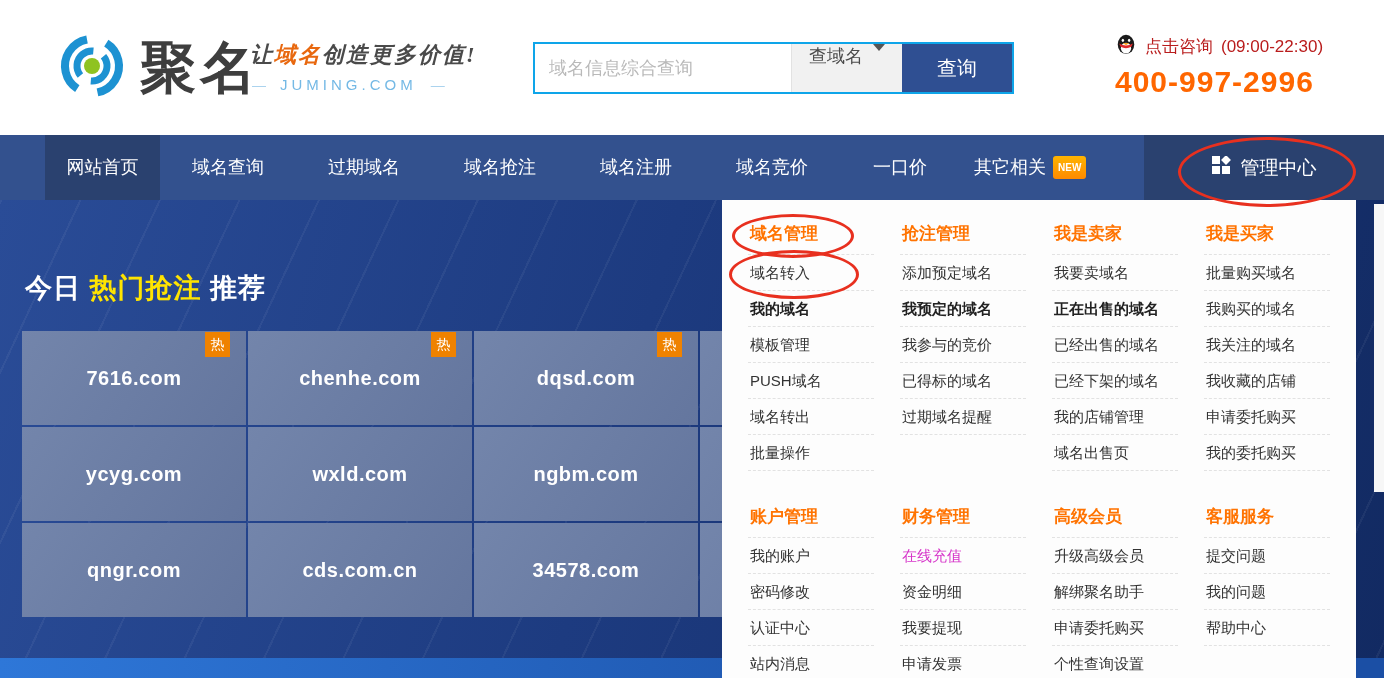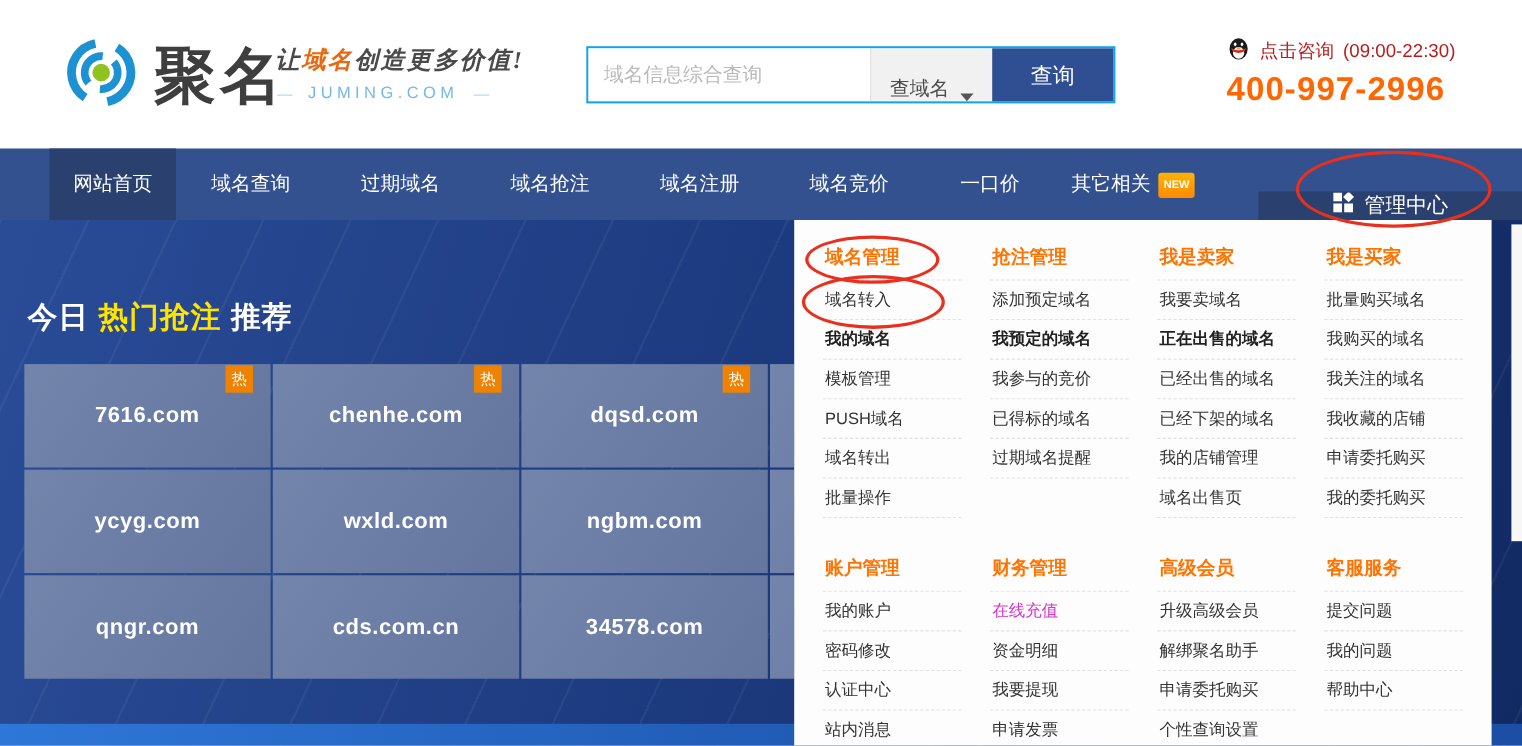--- a/index.html
+++ b/index.html
@@ -18,32 +18,32 @@
             color:#74b9e5;font-size:15px;}
   .site-row .dash{color:#abd3ee;font-size:14px;}
   .site-row .site{letter-spacing:4px;}
 
   .search{position:absolute;left:533px;top:42px;width:481px;height:52px;display:flex;
           border:2px solid #0ea5e9;box-sizing:border-box;background:#fff;}
   .search-input{flex:1;border:none;outline:none;padding:0 14px;font-size:18px;color:#333;min-width:0;
                 font-family:"Liberation Sans",sans-serif;}
   .search-input::placeholder{color:#b9b9b9;}
   .search-type{width:110px;background:#f1f1f1;border-left:1px solid #e2e2e2;display:flex;
-               align-items:flex-end;justify-content:center;gap:10px;font-size:18px;color:#4a4a4a;cursor:pointer;}
+               align-items:flex-start;justify-content:center;gap:10px;font-size:18px;color:#4a4a4a;cursor:pointer;}
   .caret{width:0;height:0;border-left:6px solid transparent;border-right:6px solid transparent;
          border-top:7px solid #555;}
   .search-btn{width:110px;background:#2f4f92;color:#fff;font-size:20px;border:none;cursor:pointer;
               font-family:"Liberation Sans",sans-serif;}
 
   .contact{position:absolute;left:1115px;top:33px;}
   .consult-row{display:flex;align-items:center;gap:8px;font-size:17px;color:#b91c1c;cursor:pointer;}
   .phone{margin-top:5px;font-size:30px;font-weight:bold;color:#ff6600;letter-spacing:1px;}
 
   
-  .nav{position:absolute;top:135px;left:0;right:0;height:65px;background:#33518e;display:flex;color:#fff;align-items:flex-end;}
+  .nav{position:absolute;top:135px;left:0;right:0;height:65px;background:#33518e;display:flex;color:#fff;}
   .nav-item{height:65px;line-height:65px;text-align:center;font-size:18px;cursor:pointer;white-space:nowrap;}
   .nav-item.active{background:#2a416f;width:115px;margin-left:45px;}
   .nav-item.w136{width:136px;}
   .nav-item.w120{width:120px;}
   .nav-item.related{padding:0 14px;}
   .new-badge{display:inline-block;background:linear-gradient(#ffb400,#ff8a00);color:#fff;font-size:10px;
              font-weight:bold;padding:6px 5px;border-radius:3px;margin-left:7px;line-height:normal;
              vertical-align:2px;}
   .admin-tab{margin-left:auto;width:240px;background:#2a416f;display:flex;align-items:center;
              justify-content:center;gap:10px;font-size:19px;cursor:pointer;}

